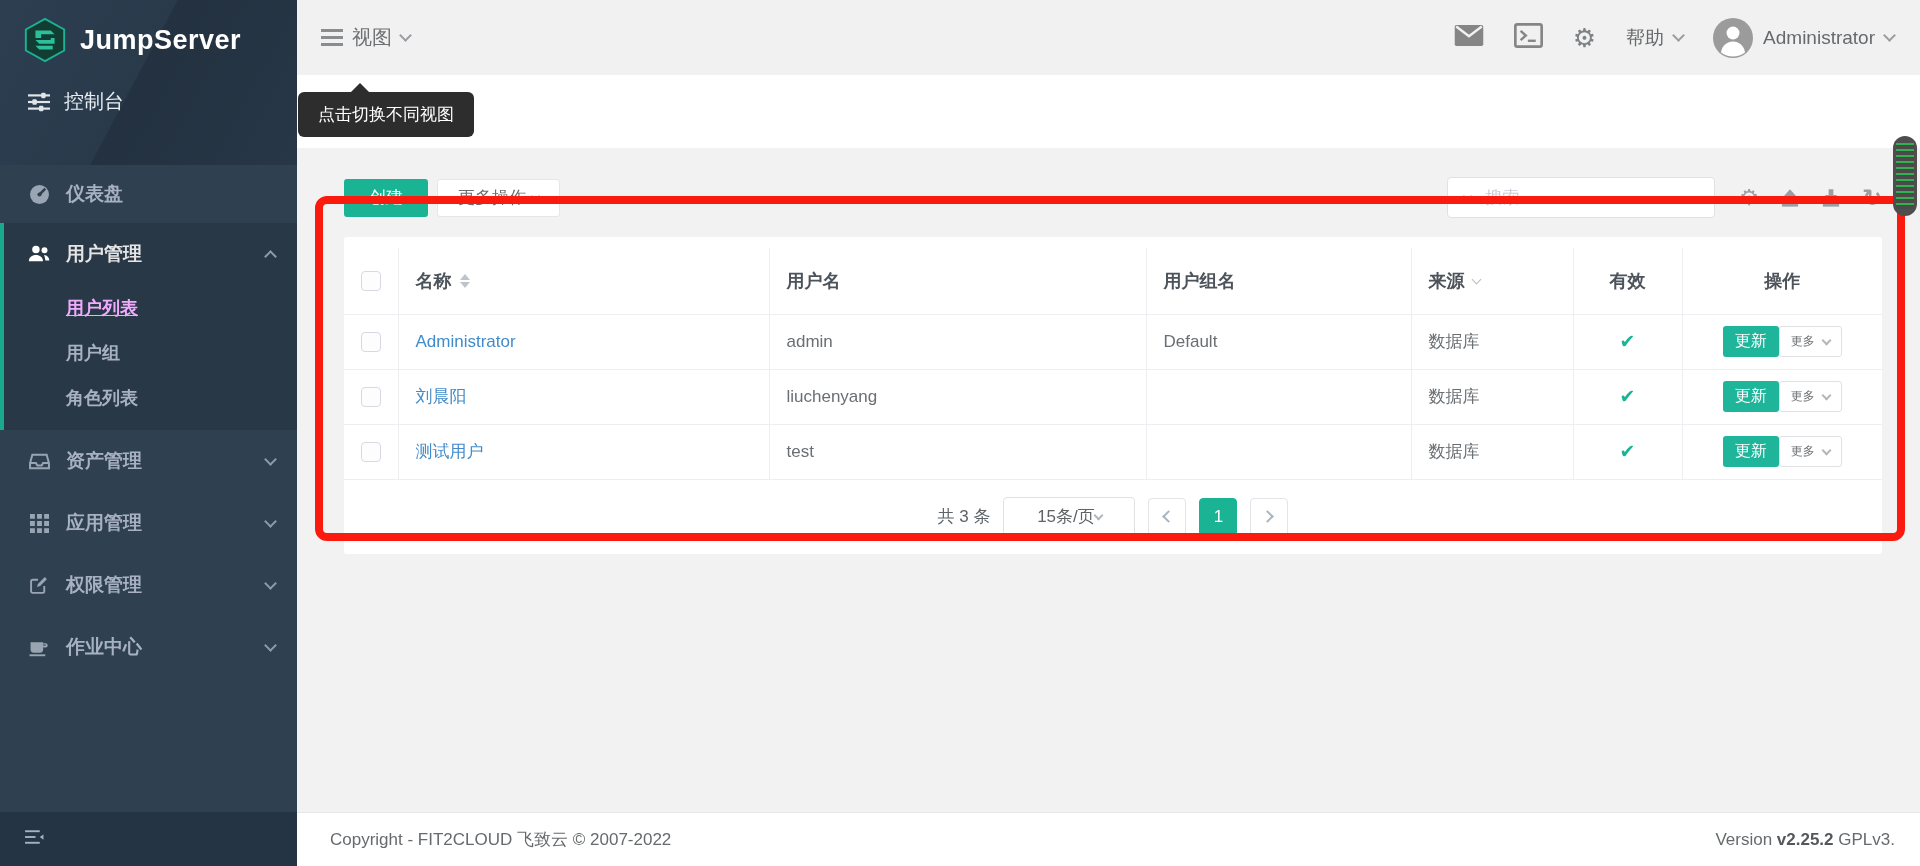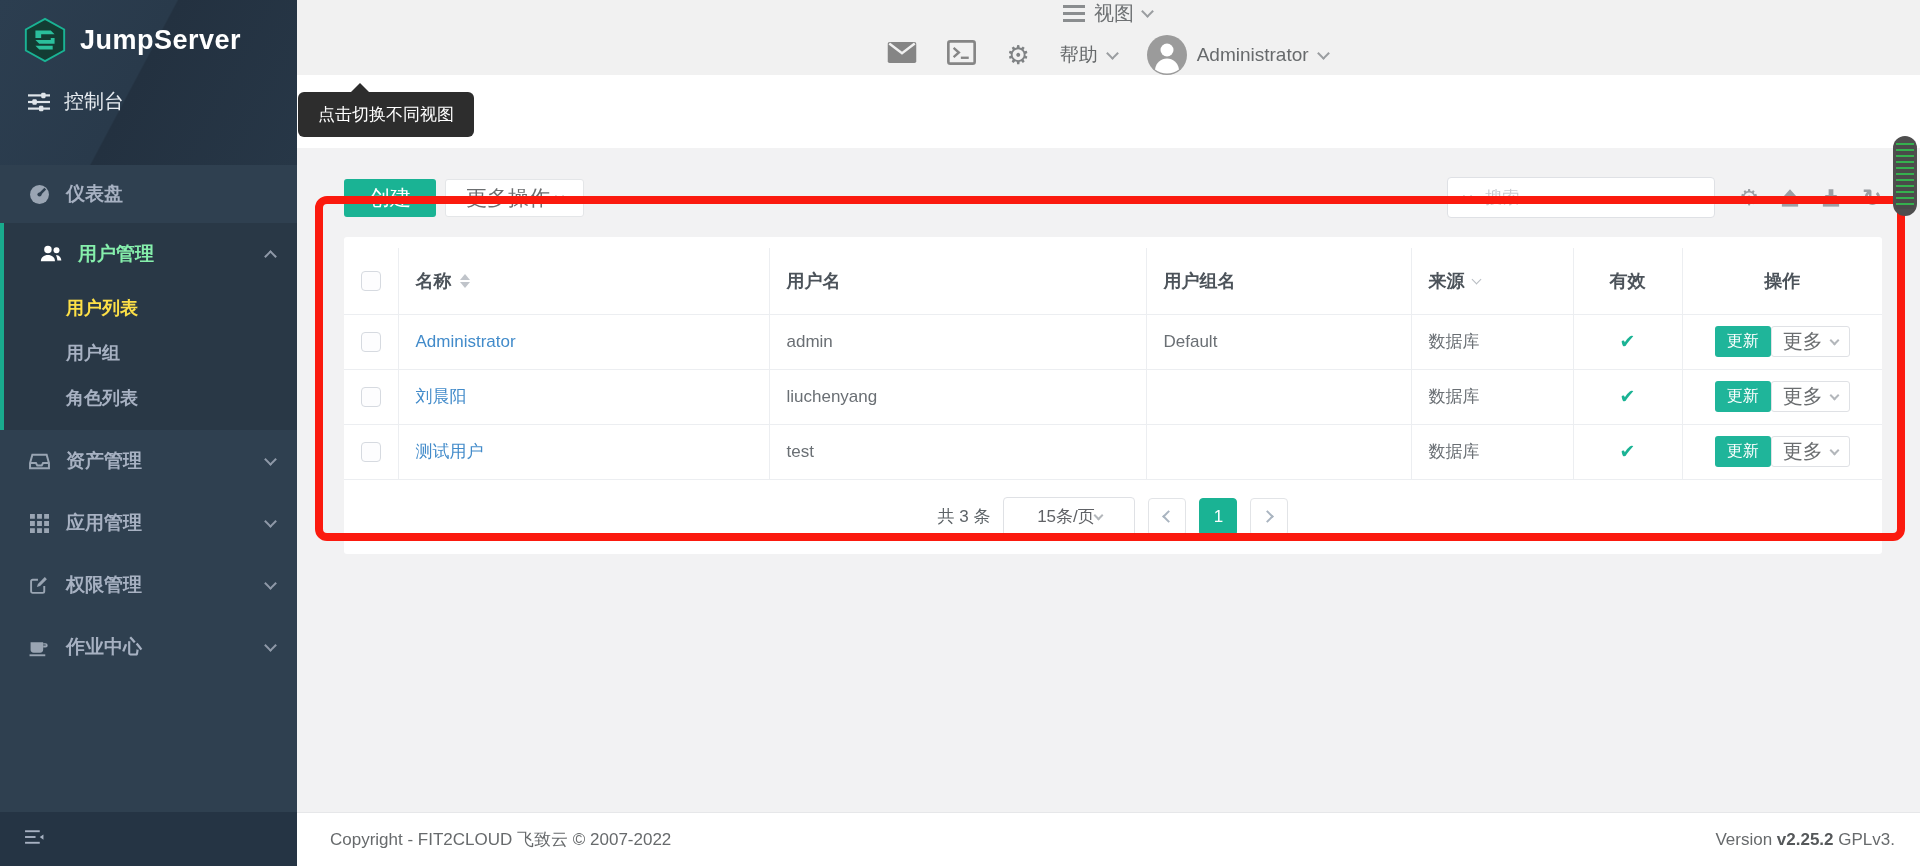--- a/index.html
+++ b/index.html
@@ -15,51 +15,51 @@
   .logo-text { color:#fff; font-size:27px; font-weight:bold; letter-spacing:.5px; }
   .console-row { display:flex; align-items:center; gap:14px; padding-left:28px; margin-top:22px; color:#e8edf2; font-size:20px; }
   .console-row .icn { color:#dfe5ea; }
 
   .nav { }
   .nav-item { display:flex; align-items:center; height:58px; padding:0 22px 0 28px; color:#a7b1c2; font-size:19px; font-weight:bold; cursor:pointer; }
   .nav-item .icn { width:22px; margin-right:16px; display:flex; justify-content:center; color:#9aa5b3; }
   .nav-item .lbl { flex:1; }
   .nav-item.level2 { height:62px; }
   .nav-group-active { background:#293846; border-left:4px solid #19aa8d; padding-bottom:10px; }
-  .nav-group-active .nav-item { padding-left:36px; color:#86efac; }
+  .nav-group-active .nav-item { padding-left:24px; color:#e5e5e5; }
   .nav-group-active .nav-item .icn { color:#ffffff; }
   .submenu-item { display:flex; align-items:center; height:45px; padding-left:62px; color:#a7b1c2; font-size:18px; font-weight:bold; cursor:pointer; }
-  .submenu-item.active { color:#fde047; }
+  .submenu-item.active { color:#f0abfc;text-decoration:underline; }
   .chev { width:9px; height:9px; border-right:2px solid #8f99a8; border-bottom:2px solid #8f99a8; display:inline-block; }
   .chev.down { transform:rotate(45deg); margin-top:-4px; }
   .chev.up { transform:rotate(-135deg); margin-top:4px; }
   .sidebar-footer { position:absolute; left:0; bottom:0; width:297px; height:54px; background:#253444; display:flex; align-items:center; padding-left:24px; color:#a7b1c2; }
 
   
   .main { position:absolute; left:297px; top:0; width:1623px; height:866px; }
-  .topbar { position:absolute; top:0; left:0; right:0; height:75px; background:#f1f1f1; display:flex; align-items:center; justify-content:space-between; padding:0 26px 0 24px;flex-direction:column; }
+  .topbar { position:absolute; top:0; left:0; right:0; height:75px; background:#f1f1f1; display:flex; align-items:center; justify-content:space-between; padding:0 26px 0 24px; }
   .view-group { display:flex; align-items:center; gap:9px; color:#6e7173; font-size:20px; cursor:pointer; }
   .hamburger { display:flex; flex-direction:column; gap:4px; }
   .hamburger span { display:block; width:22px; height:3px; background:#8a8d8f; }
   .chev-g { width:9px; height:9px; border-right:2px solid #9a9da0; border-bottom:2px solid #9a9da0; display:inline-block; transform:rotate(45deg); margin-top:-4px; }
   .topbar-right { display:flex; align-items:center; gap:30px; color:#828282; }
   .help-group,.user-group { display:flex; align-items:center; gap:10px; color:#676a6c; font-size:19px; cursor:pointer; }
   .gear-glyph { font-size:26px; color:#7f8284; line-height:1; }
   .avatar { width:40px; height:40px; }
 
   .white-band { position:absolute; top:75px; left:0; right:0; height:73px; background:#ffffff; }
   .content { position:absolute; top:148px; left:0; right:0; bottom:54px; background:#f2f2f3; }
 
   
   .tooltip { position:absolute; left:1px; top:92px; background:#2d2d2d; color:#fff; font-size:17px; padding:11px 20px; border-radius:6px; z-index:20; }
   .tooltip .arrow { position:absolute; top:-9px; left:52px; width:0; height:0; border-left:10px solid transparent; border-right:10px solid transparent; border-bottom:10px solid #2d2d2d; }
 
   
   .toolbar { display:flex; align-items:center; justify-content:space-between; padding:29px 38px 0 47px; }
-  .btn { display:inline-flex; align-items:center; justify-content:center; height:38px; border-radius:3px; font-size:21px; cursor:pointer; border:1px solid transparent; }
+  .btn { display:inline-flex; align-items:center; justify-content:center; height:38px; border-radius:3px; font-size:17px; cursor:pointer; border:1px solid transparent; }
   .btn-green { background:#1ab394; color:#fff; padding:0 24px; }
   .btn-white { background:#fff; color:#6b6e70; border-color:#e4e6e8; padding:0 20px; gap:6px; }
   .caret-sm { width:7px; height:7px; border-right:2px solid #b3b7bb; border-bottom:2px solid #b3b7bb; transform:rotate(45deg); margin-top:-3px; }
   .toolbar-left { display:flex; gap:9px; }
   .toolbar-right { display:flex; align-items:center; gap:24px; }
   .search-box { position:relative; width:268px; height:41px; background:#fff; border:1px solid #dfe1e5; border-radius:4px; display:flex; align-items:center; padding-left:16px; gap:14px; }
   .search-box input { border:none; outline:none; width:180px; font-size:17px; color:#676a6c; background:transparent; font-family:Liberation Serif, serif; }
   .search-box input::placeholder { color:#c8ccd2; }
   .tool-icons { display:flex; align-items:center; gap:21px; color:#9b9fa4; }
   .tool-icons .ticon { cursor:pointer; display:flex; align-items:center; }
@@ -82,21 +82,21 @@
   .th-flex { display:inline-flex; align-items:center; gap:8px; }
   .sort-carets { display:inline-flex; flex-direction:column; gap:2px; }
   .sort-carets .up { width:0;height:0;border-left:5px solid transparent;border-right:5px solid transparent;border-bottom:6px solid #c0c4ca; }
   .sort-carets .dn { width:0;height:0;border-left:5px solid transparent;border-right:5px solid transparent;border-top:6px solid #c0c4ca; }
   .filter-chev { width:7px;height:7px;border-right:1.5px solid #b7bcc2;border-bottom:1.5px solid #b7bcc2;transform:rotate(45deg);margin-top:-3px; }
   .checkbox { display:inline-block; width:20px; height:20px; border:1px solid #d6dae0; border-radius:4px; background:#fdfdfe; vertical-align:middle; cursor:pointer; }
   a.cell-link { color:#428bca; text-decoration:none; cursor:pointer; }
   .check-glyph { color:#1ab394; font-size:19px; font-weight:bold; }
   .act-cell { display:flex; align-items:flex-start; justify-content:center; }
   .btn-mini-green { background:#1fb59a; color:#fff; border-radius:3px; height:31px; padding:0 12px; display:inline-flex; align-items:center; font-size:16px; cursor:pointer; }
-  .btn-mini-white { background:#fff; color:#6b6e70; border:1px solid #dfe1e5; border-radius:3px; height:31px; padding:0 11px; display:inline-flex; align-items:center; gap:8px; font-size:20px; cursor:pointer; }
+  .btn-mini-white { background:#fff; color:#6b6e70; border:1px solid #dfe1e5; border-radius:3px; height:31px; padding:0 11px; display:inline-flex; align-items:center; gap:8px; font-size:12px; cursor:pointer; }
 
   
   .pagination { height:74px; display:flex; align-items:center; justify-content:center; gap:13px; font-size:17px; color:#5f6putt5; color:#5e6468; }
   .page-size { position:relative; width:132px; height:40px; border:1px solid #dfe1e5; border-radius:4px; background:#fff; display:flex; align-items:center; justify-content:center; gap:0; color:#606266; cursor:pointer; }
   .pg-btn { width:38px; height:38px; border:1px solid #e2e4e7; border-radius:4px; background:#fff; display:inline-flex; align-items:center; justify-content:center; cursor:pointer; }
   .pg-btn .chv { width:9px; height:9px; border-right:2px solid #a9b4c0; border-bottom:2px solid #a9b4c0; }
   .pg-btn .chv.left { transform:rotate(135deg); margin-left:3px; }
   .pg-btn .chv.right { transform:rotate(-45deg); margin-right:3px; }
   .pg-btn.active { background:#1ab394; border-color:#1ab394; color:#fff; font-size:17px; }
 

